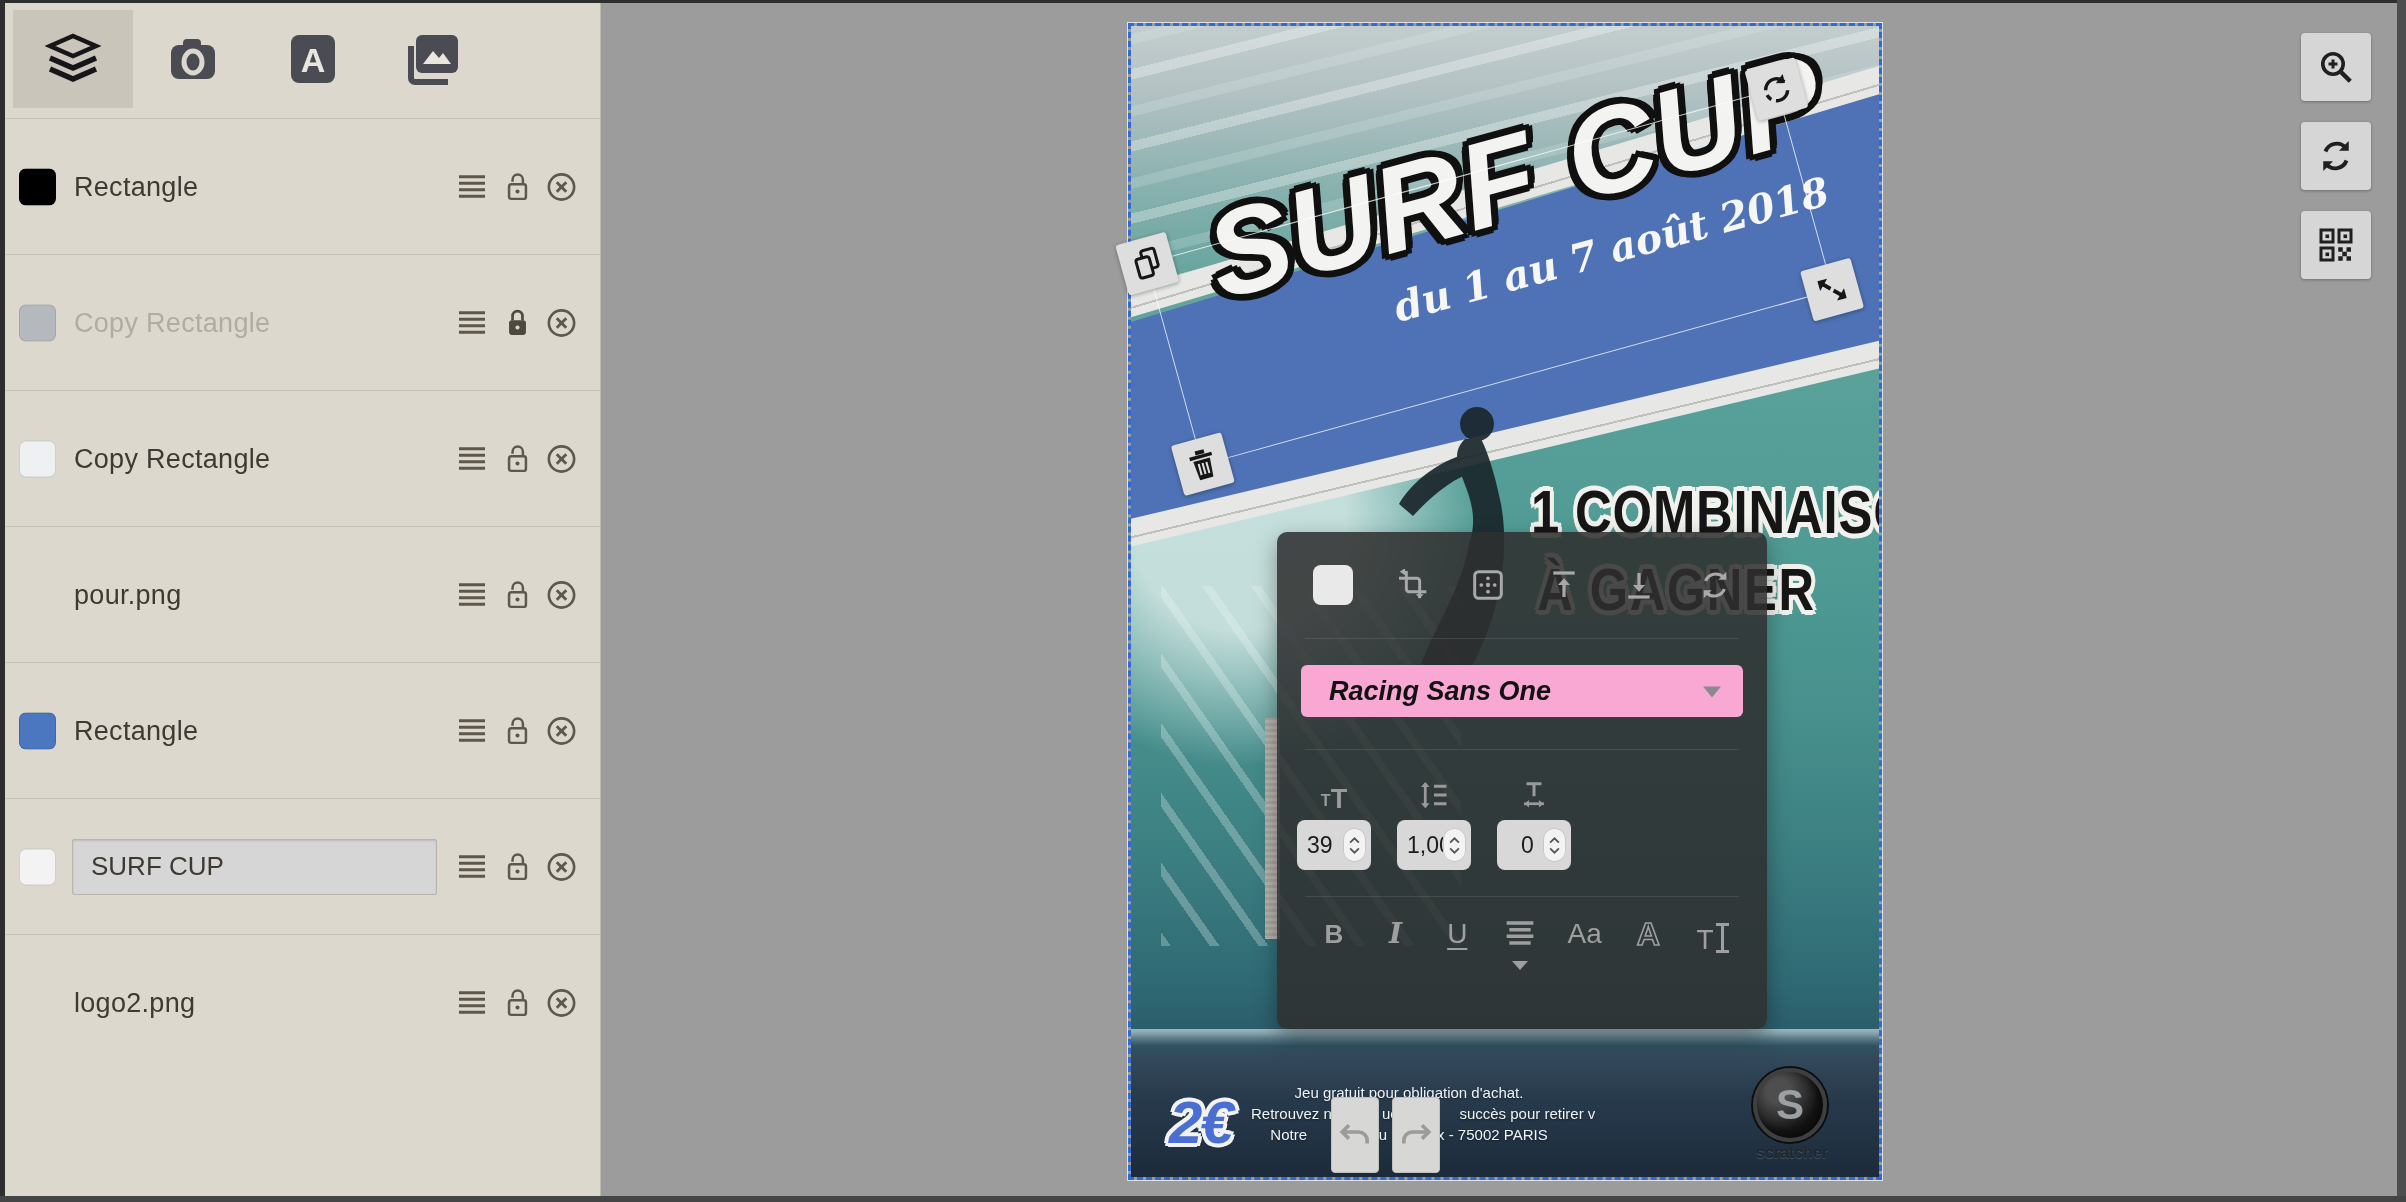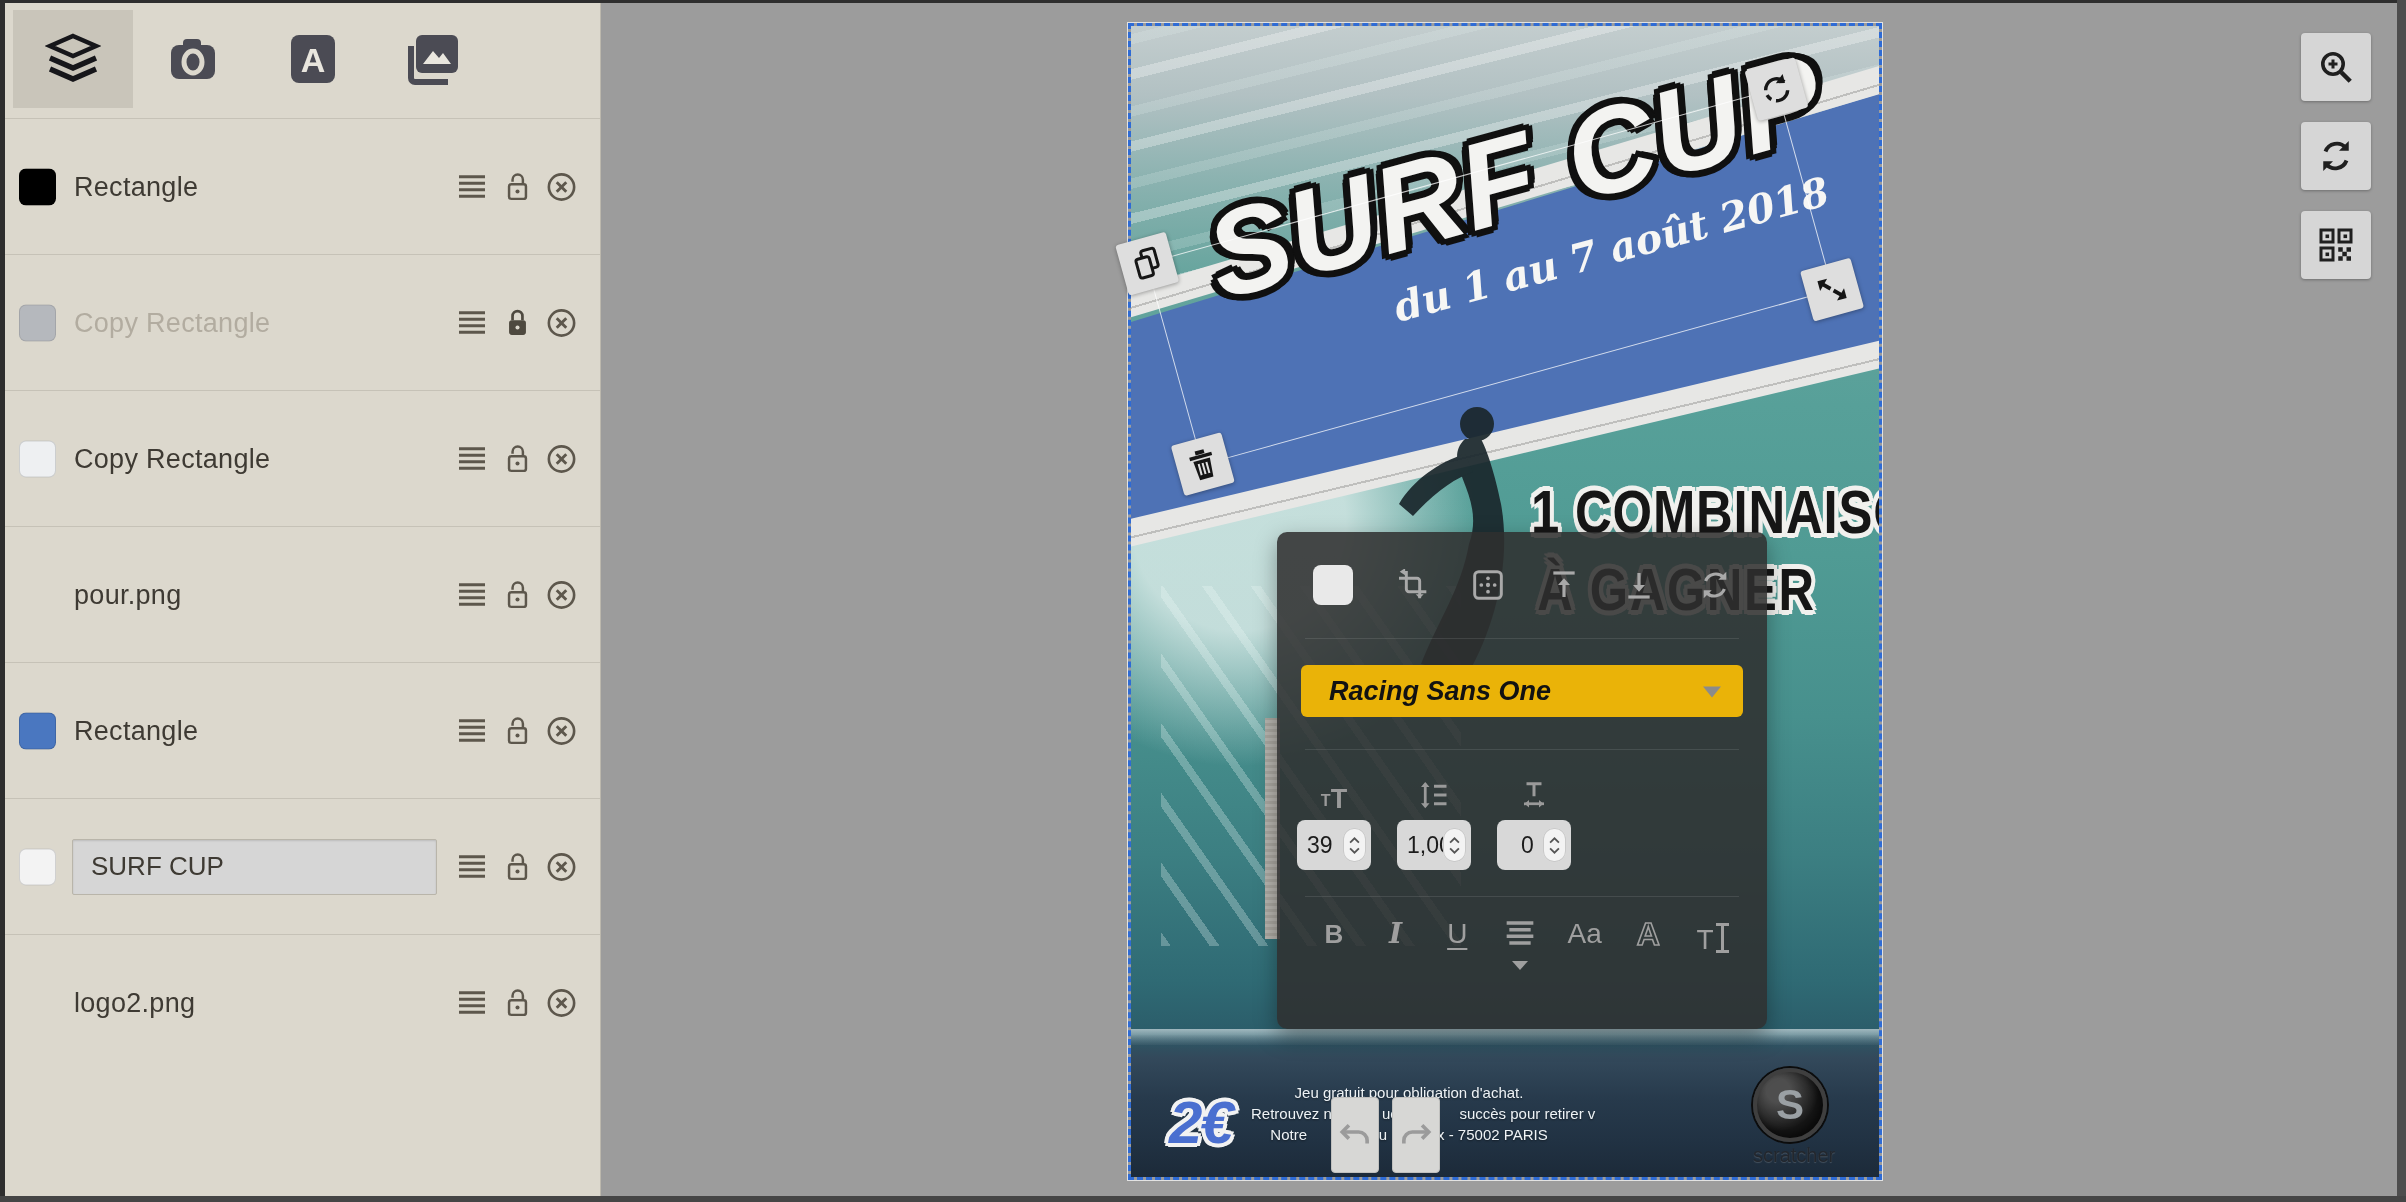--- a/index.html
+++ b/index.html
@@ -91,21 +91,21 @@
   .legal { position:absolute; left:120px; top:1056px; width:316px; text-align:center;
     font-size:15px; line-height:21px; color:#eef3f6; z-index:3;
     text-shadow:0 1px 2px rgba(0,0,0,.45); }
   .legal div { white-space:pre; }
   .brand { position:absolute; left:622px; top:1042px; width:78px; z-index:3; }
   .brand-circle { width:74px; height:74px; border-radius:50%;
     background:radial-gradient(circle at 32% 28%, #4e4e4e 0 18%, #161616 62%);
     border:4px solid #3f3f3f; box-shadow:0 0 0 2px #0c0c0c, inset -4px -4px 8px rgba(0,0,0,.6);
     display:flex; align-items:center; justify-content:center; }
   .brand-initial { font-size:42px; font-weight:700; color:#9aa0a4; }
-  .brand-name { margin-top:2px; text-align:center; font-size:20px; font-weight:400;
+  .brand-name { margin-top:2px; text-align:center; font-size:16px; font-weight:700;
     color:#23272d; text-shadow:0 1px 1px rgba(255,255,255,.18); }
 
   
   .sel { position:absolute; left:1146px; top:263px; width:655px; height:210px;
     transform:rotate(-15.5deg); transform-origin:0 0;
     border:1px solid rgba(255,255,255,.75); z-index:4; }
   .handle { position:absolute; width:52px; height:52px; background:#dedede;
     border-radius:3px; box-shadow:0 1px 4px rgba(0,0,0,.35);
     display:flex; align-items:center; justify-content:center; cursor:pointer; }
   #h-copy { left:-26px; top:-26px; }
@@ -115,21 +115,21 @@
 
   
   .panel { position:absolute; left:1277px; top:532px; width:490px; height:497px;
     background:rgba(47,47,47,.87); border-radius:10px; z-index:20;
     box-shadow:0 8px 22px rgba(0,0,0,.35); color:#a5a5a5; }
   .p-icons { height:106px; display:flex; align-items:center; justify-content:space-between;
     padding:0 36px; }
   .p-swatch { width:40px; height:40px; border-radius:8px; background:#e9e9e9; cursor:pointer; }
   .p-icons svg { cursor:pointer; }
   .p-div { border-top:1px solid rgba(255,255,255,.10); margin:0 28px; }
-  .p-font { margin:26px 24px 0; height:52px; background:#eab308; border-radius:6px;
+  .p-font { margin:26px 24px 0; height:52px; background:#f9a8d4; border-radius:6px;
     display:flex; align-items:center; padding:0 28px; position:relative; cursor:pointer;text-align:right; }
   .p-font-label { font-size:27px; font-weight:800; font-style:italic; color:#121212; }
   .p-caret { position:absolute; right:22px; top:50%; transform:translateY(-40%);
     width:0; height:0; border-left:9px solid transparent; border-right:9px solid transparent;
     border-top:11px solid #8b8b8b; }
   .p-div2 { margin-top:32px; }
   .p-steppers { display:flex; padding:24px 20px 0; }
   .stepper { width:74px; margin-right:26px; text-align:center; }
   .stepper-icon { height:36px; display:flex; align-items:flex-end; justify-content:center;
     color:#9a9a9a; margin-bottom:10px; }

